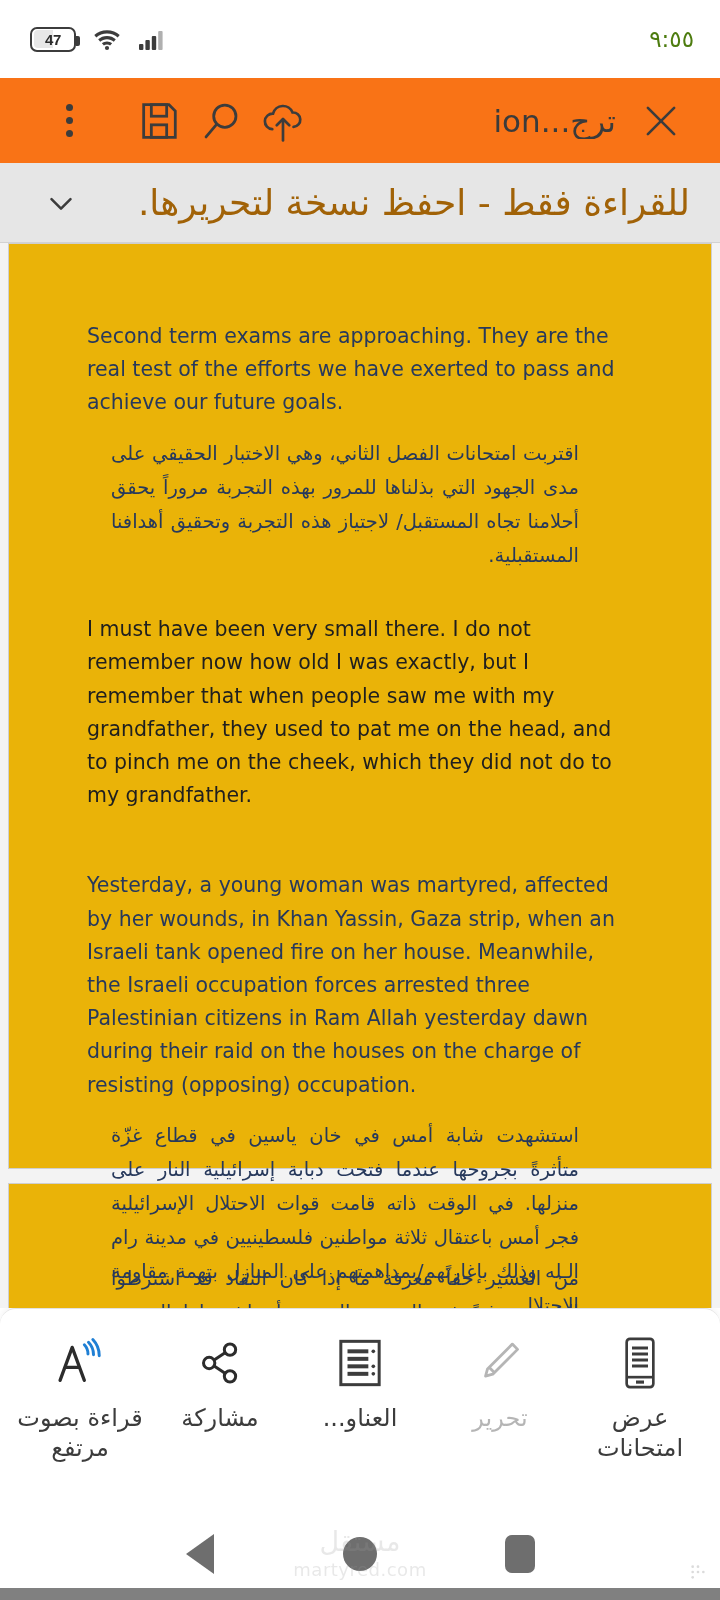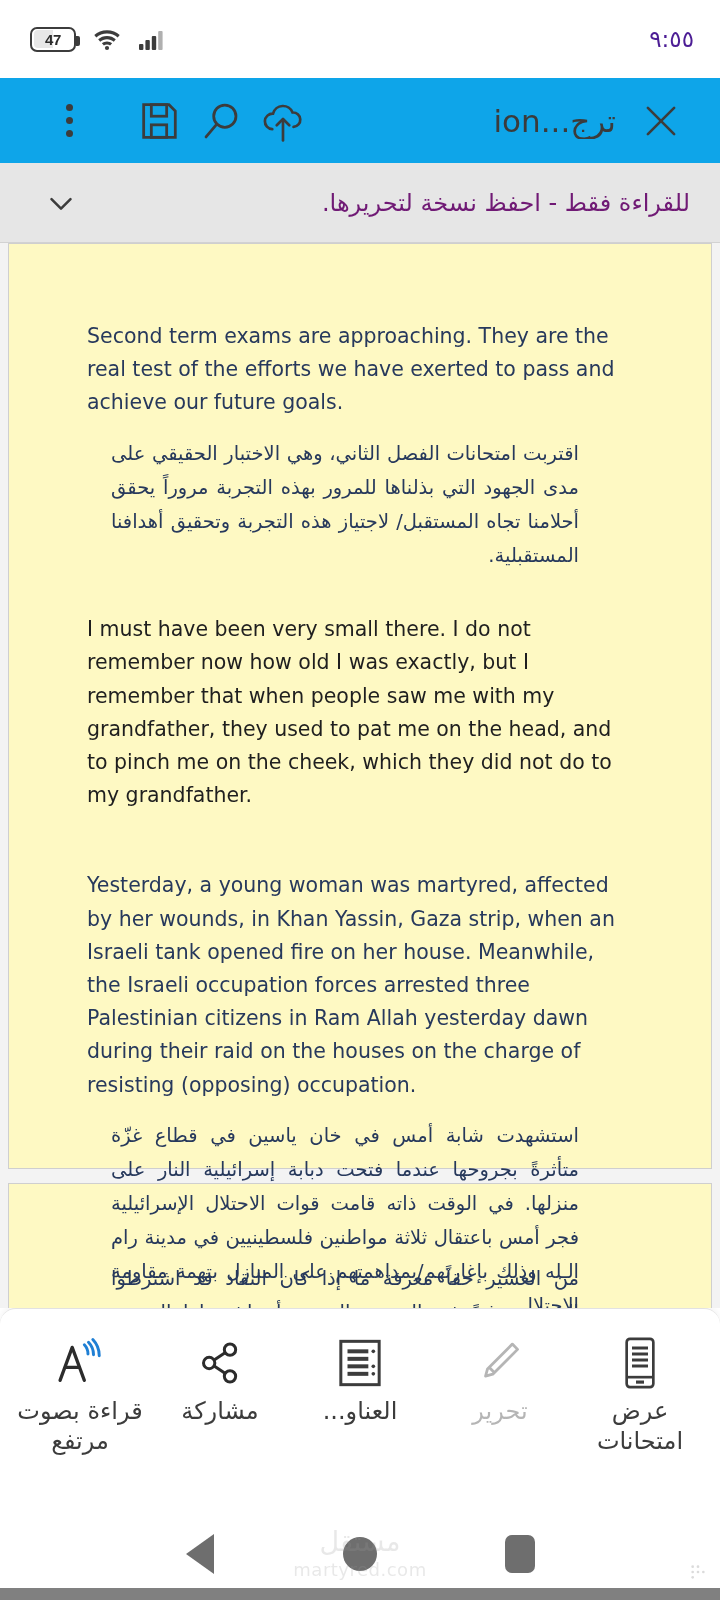--- a/index.html
+++ b/index.html
@@ -71,30 +71,30 @@
     font-size: 15px;
     font-weight: 700;
     color: #2b2b2b;
     letter-spacing: -.3px;
     line-height: 1;
   }
   .wifi-icon { width: 28px; height: 24px; }
   .signal-icon { width: 30px; height: 24px; }
   .clock {
     font-size: 23px;
-    color: #4c1d95;
+    color: #4d7c0f;
     letter-spacing: .5px;
     font-family: "DejaVu Sans", sans-serif;
   }
 
   
   .app-toolbar {
     height: 85px;
     flex: 0 0 85px;
-    background: #0ea5e9;
+    background: #f97316;
     display: flex;
     align-items: center;
     direction: ltr;
     padding: 0 28px 0 38px;
     gap: 0;
   }
   .tb-btn {
     width: 62px;
     height: 62px;
     display: flex;
@@ -135,42 +135,42 @@
   .readonly-banner {
     flex: 0 0 80px;
     background: #e6e6e6;
     display: flex;
     align-items: center;
     justify-content: space-between;
     padding: 0 24px 0 34px;
     border-bottom: 1px solid #d2d2d2;
   }
   .readonly-text {
-    font-size: 24px;
-    color: #701a75;
+    font-size: 36px;
+    color: #a16207;
     font-family: "DejaVu Sans", sans-serif;
     padding-right: 6px;
   }
   .chev-btn {
     width: 54px; height: 54px;
     display: flex; align-items: center; justify-content: center;
     background: none; border: none; cursor: pointer;
   }
 
   
   .doc-area {
     flex: 1 1 auto;
     background: #f3f3f3;
     overflow: hidden;
     position: relative;
     padding: 0;
     direction: ltr;
   }
   .page {
-    background: #fef9c3;
+    background: #eab308;
     border: 1px solid #cfcfcf;
     margin: 0 8px;
   }
   .page-1 {
     height: 926px;
     padding: 76px 78px 0 78px;
   }
   .page-gap { height: 14px; background: #f3f3f3; }
   .page-2 {
     height: 200px;
@@ -213,21 +213,21 @@
     justify-content: space-around;
     padding: 26px 10px 0 10px;
     direction: rtl;
     box-shadow: 0 -2px 6px rgba(0,0,0,.05);
   }
   .action {
     width: 135px;
     display: flex;
     flex-direction: column;
     align-items: center;
-    gap: 5px;
+    gap: 12px;
     background: none;
     border: none;
     cursor: pointer;
   }
   .action-icon {
     height: 56px;
     display: flex;
     align-items: center;
     justify-content: center;
   }

